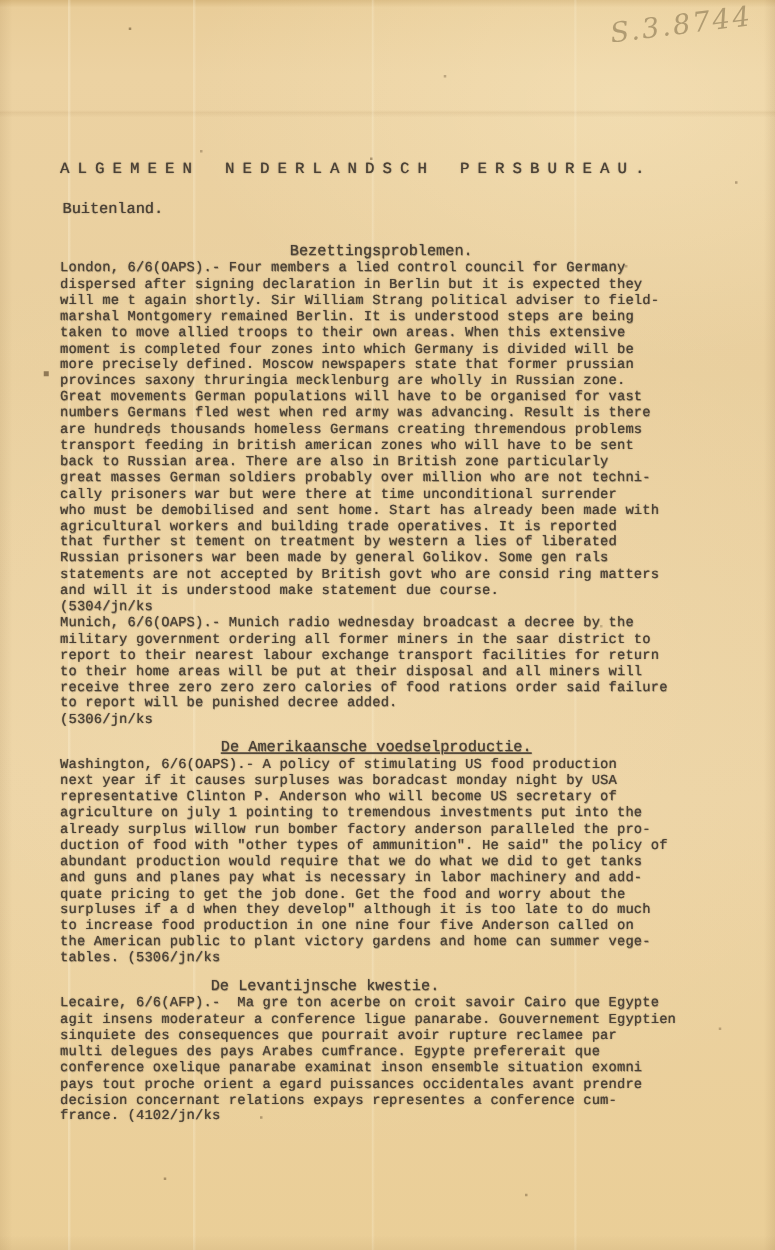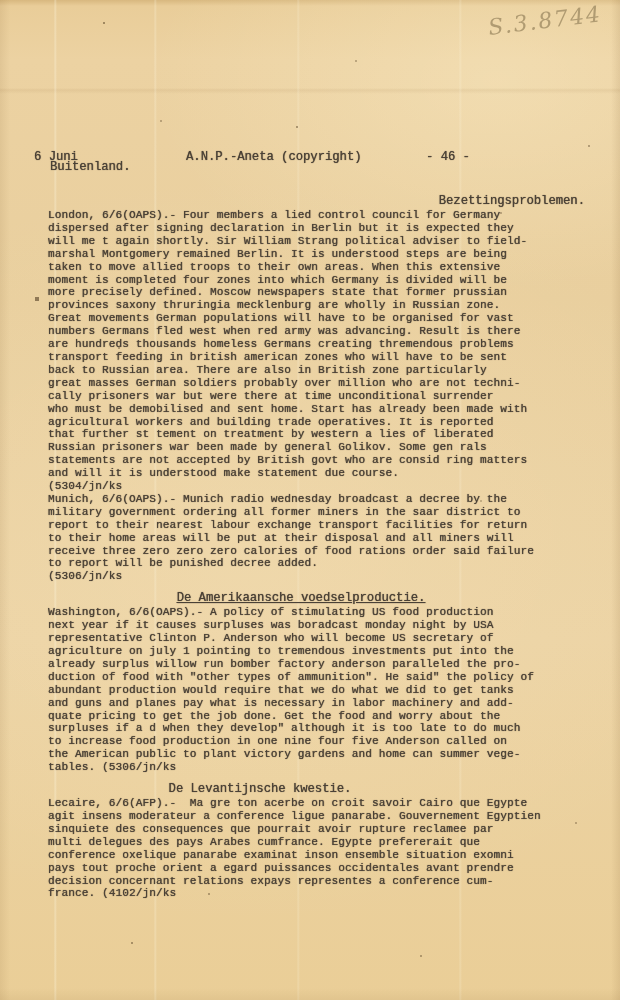--- a/index.html
+++ b/index.html
@@ -67,45 +67,41 @@
     font-size: 12.2px; line-height: 13px; text-align: center; white-space: nowrap;
     margin: 0 0 1px 0;
   }
   .article .body {
     margin: 0; font-family: "Liberation Mono", monospace;
     font-size: 11px; line-height: 12.9px; letter-spacing: 0.15px;
     white-space: pre;
   }
   .article + .article .heading { margin-top: 9px; }
   .article-3 .heading { margin-top: 8px; transform: translateX(-27px); text-decoration: underline; }
-  .article-1 .heading { transform: translateX(-23px); text-align: right; }
+  .article-1 .heading { transform: translateX(-23px); }
   .article-2 .heading { transform: translateX(-13px); }
   .article-4 .heading { margin-top: 5px; transform: translateX(-68px); }
   .handwritten {
     position: absolute; top: 8px; right: 18px;
     font-family: "DejaVu Serif", serif; font-style: italic;
     font-size: 22px; letter-spacing: 2px;
     color: rgba(165,145,105,0.85);
     transform: rotate(-7deg);
   }
 </style>
 </head>
 <body>
 
 <div class="page">
   <div class="speckles"></div>
 
   <div class="handwritten">S.3.8744</div>
 
+  <div class="masthead ink">ALGEMEEN NEDERLANDSCH PERSBUREAU.</div>
 
-  <div class="dateline ink">
-    <span class="date">6 Juni</span>
-    <span class="agency">A.N.P.-Aneta   (copyright)</span>
-    <span class="pagenum">- 46 -</span>
-  </div>
 
   <div class="section-label ink">Buitenland.</div>
 
   <div class="articles">
 
     <div class="article article-1">
       <div class="heading ink">Bezettingsproblemen.</div>
       <pre class="body ink">London, 6/6(OAPS).- Four members a lied control council for Germany
 dispersed after signing declaration in Berlin but it is expected they
 will me t again shortly. Sir William Strang political adviser to field-

